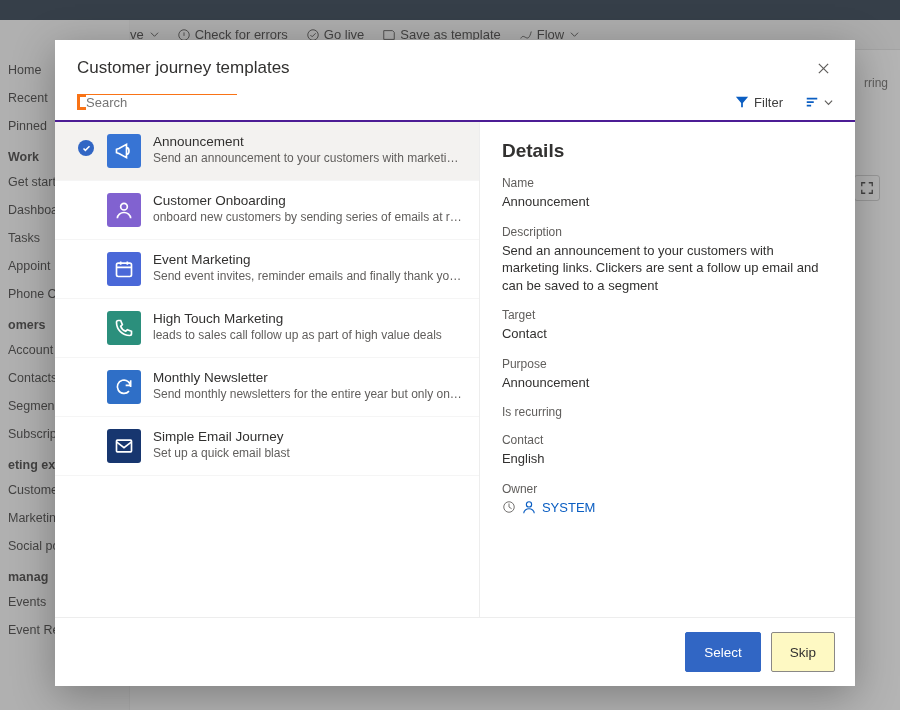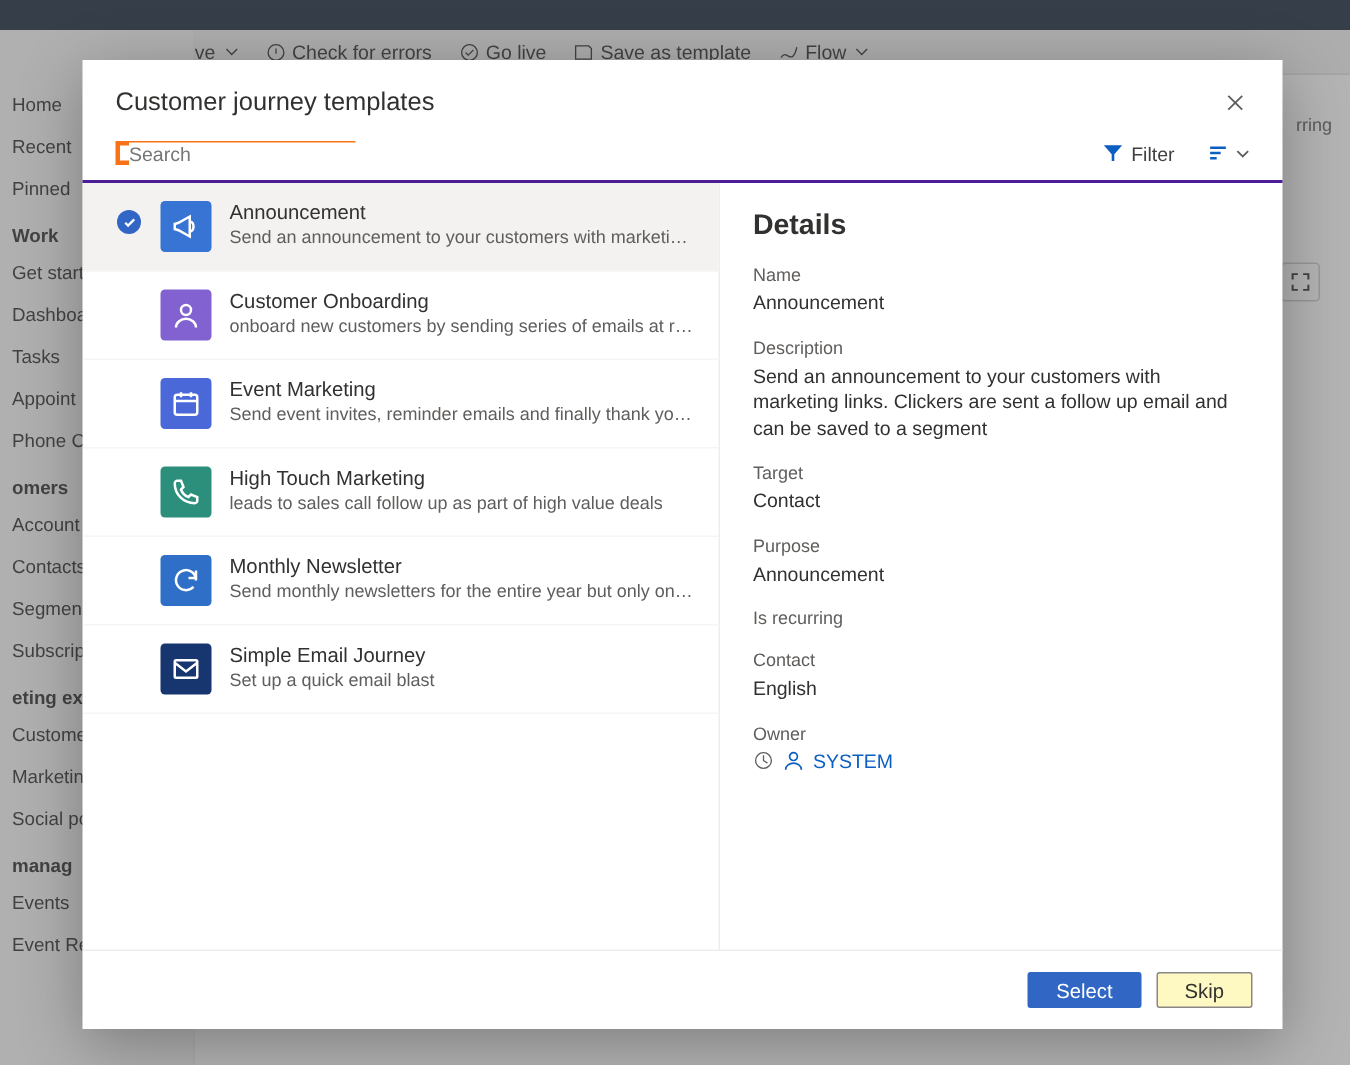--- a/index.html
+++ b/index.html
@@ -46,21 +46,21 @@
   .item-title { font-size: 13.5px; color:#323130; margin-bottom:2px;}
   .item-desc { font-size: 12px; color:#605e5c; white-space: nowrap; overflow:hidden; text-overflow: ellipsis;}
   .detail-col h3 { font-size:19px; font-weight:700; margin-bottom:14px;}
   .detail-field { margin-bottom: 14px; }
   .detail-label { font-size: 12px; color:#605e5c; margin-bottom:3px;}
   .detail-value { font-size: 13px; color:#323130; line-height:1.35;}
   .owner-row { display:flex; align-items:center; gap:6px; color:#0b5ec2; font-size:13px; margin-top:4px;}
   .owner-row svg { width:14px; height:14px; }
 
   .modal-footer { padding: 14px 20px; display:flex; justify-content:flex-end; gap:10px; }
-  .btn { height: 24px; padding: 3px 18px; font-size: 13.5px; border-radius:2px; cursor:pointer; display:flex; align-items:center; justify-content:center;}
+  .btn { height: 40px; padding: 3px 18px; font-size: 13.5px; border-radius:2px; cursor:pointer; display:flex; align-items:center; justify-content:center;}
   .btn-primary { background:#3166c4; color:#fff; border:1px solid #3166c4;}
   .btn-secondary { background:#fef9c3; color:#323130; border:1px solid #8a8886;}
 
 </style>
 </head>
 <body>
 
 <div class="bg-app">
   <div class="bg-titlebar"></div>
   <div class="bg-leftnav">

